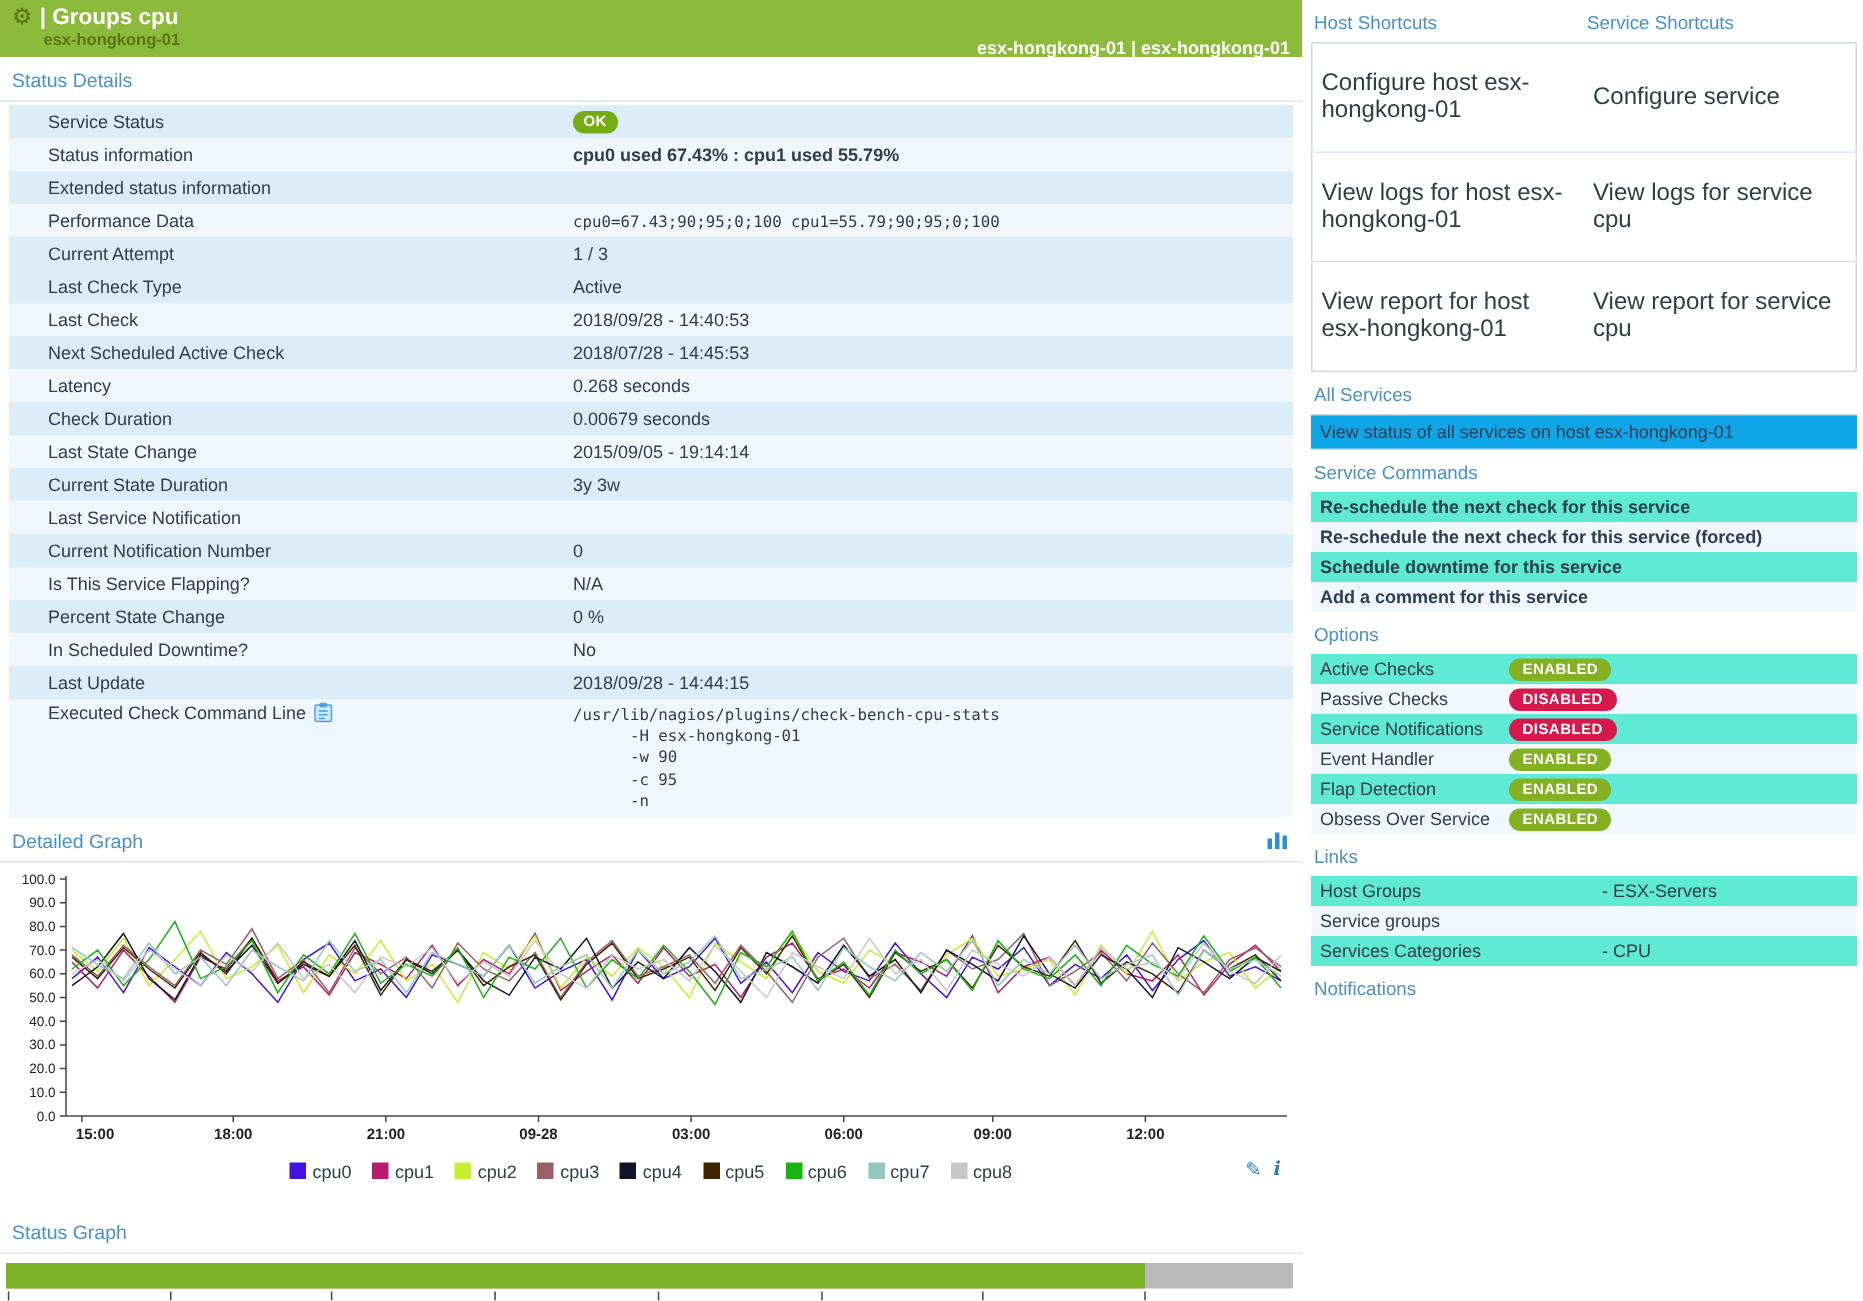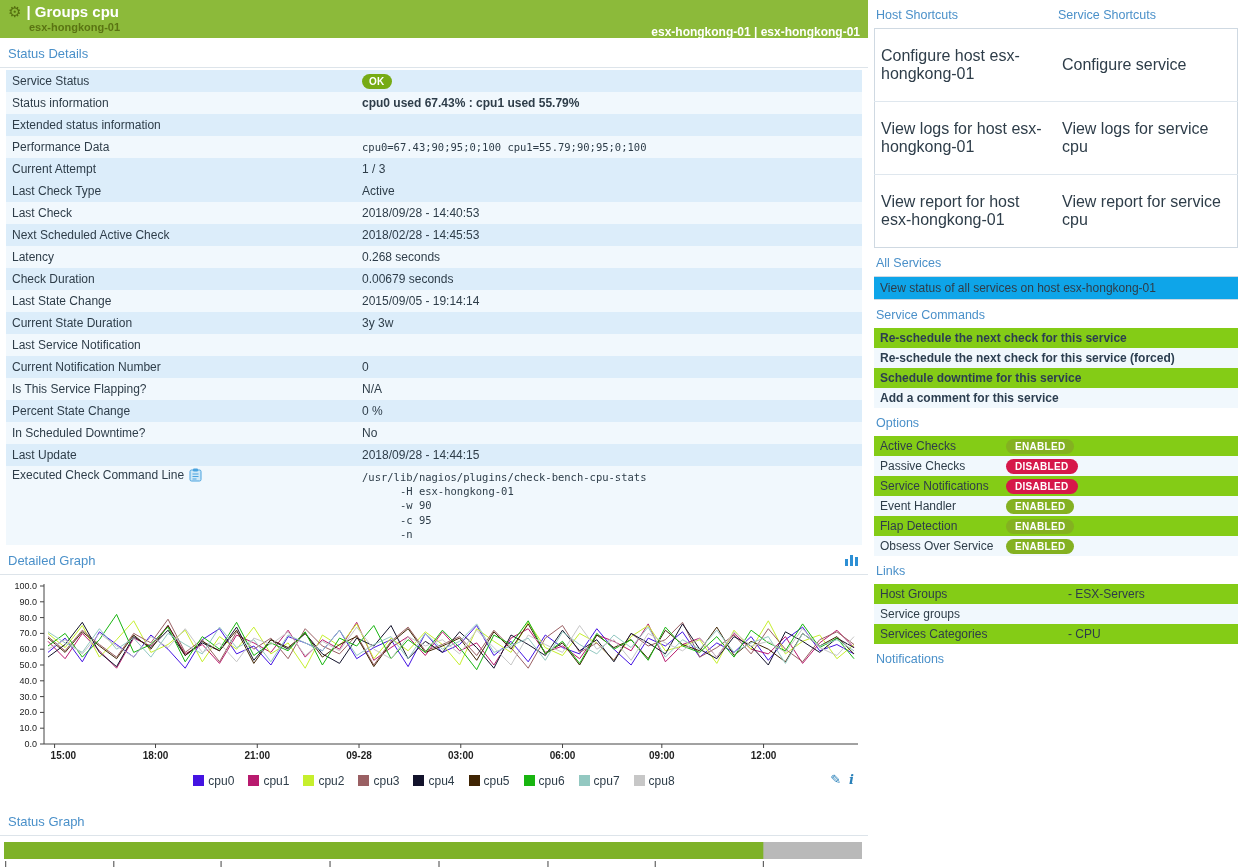--- a/index.html
+++ b/index.html
@@ -25,21 +25,21 @@
   .sec-head { display:flex; justify-content:space-between; align-items:center;
               padding:8px 8px 6px 8px; border-bottom:1px solid #dde4ea; }
   .sec-title { color:#4a90c9; font-size:13px; }
   .r-sec-title { color:#4a90c9; font-size:12.5px; padding:8px 2px 6px 2px; }
 
   
   .stat-table { margin:2px 6px 0 6px; }
   .stat-row { display:flex; align-items:center; min-height:22px; font-size:12px; }
   .stat-row.odd { background:#dcedfa; }
   .stat-row.even { background:#f1f8fd; }
-  .stat-label { width:332px; flex:0 0 332px; padding:2px 4px 2px 6px; display:flex; align-items:center; gap:5px; }
+  .stat-label { width:332px; flex:0 0 332px; padding:2px 4px 2px 6px; display:flex; align-items:center; gap:5px;margin-left:20px; }
   .stat-value { flex:1; padding:2px 4px;margin-left:20px; }
   .stat-row.cmd { align-items:flex-start; }
   .mono { font-family:"DejaVu Sans Mono", monospace; font-size:10.5px; }
   pre.cmdline { margin:2px 0; font-family:"DejaVu Sans Mono", monospace; font-size:10.5px; line-height:1.35; white-space:pre; }
   .pill { display:inline-block; border-radius:10px; color:#fff; font-weight:bold;
           font-size:10px; padding:2px 9px; letter-spacing:.3px; cursor:pointer; }
   .pill.ok { background:#76ab15; padding:2px 7px; }
   .pill.on { background:#84b121; }
   .pill.off { background:#d6184a; }
 
@@ -57,21 +57,21 @@
   .status-wrap { padding:6px 4px 0 4px; border-bottom:1px solid #d7dde2; }
 
   
   .shortcut-heads { display:flex; }
   .shortcut-heads span { width:50%; }
   table.shortcuts { width:100%; border-collapse:collapse; border:1px solid #cfd9e2; background:#fff; }
   table.shortcuts td { width:50%; border-bottom:1px solid #dfe7ee; padding:18px 6px; font-size:16px; cursor:pointer; }
   table.shortcuts tr:last-child td { border-bottom:none; }
   .r-list { width:100%; }
   .r-row { display:flex; align-items:center; min-height:20px; padding:2px 6px; font-size:12px; }
-  .r-row.odd { background:#84cc16; }
+  .r-row.odd { background:#5eead4; }
   .r-row.even { background:#f1f8fd; }
   .r-row.bold { font-weight:bold; color:#2c3e50; cursor:pointer; }
   .r-row .opt-label { width:126px; flex:0 0 126px; }
   .r-row .lnk-label { width:188px; flex:0 0 188px; }
   .all-services-row { border-top:1px solid #cfd9e2; border-bottom:1px solid #cfd9e2;
                       padding:4px 6px; font-size:12px; cursor:pointer; background:#0ea5e9; }
   .bar-icon rect { fill:#2d8fd4; }
 </style>
 </head>
 <body>
@@ -114,21 +114,21 @@
       <div class="stat-row odd">
         <span class="stat-label">Last Check Type</span>
         <span class="stat-value">Active</span>
       </div>
       <div class="stat-row even">
         <span class="stat-label">Last Check</span>
         <span class="stat-value">2018/09/28 - 14:40:53</span>
       </div>
       <div class="stat-row odd">
         <span class="stat-label">Next Scheduled Active Check</span>
-        <span class="stat-value">2018/02/28 - 14:45:53</span>
+        <span class="stat-value">2018/07/28 - 14:45:53</span>
       </div>
       <div class="stat-row even">
         <span class="stat-label">Latency</span>
         <span class="stat-value">0.268 seconds</span>
       </div>
       <div class="stat-row odd">
         <span class="stat-label">Check Duration</span>
         <span class="stat-value">0.00679 seconds</span>
       </div>
       <div class="stat-row even">

